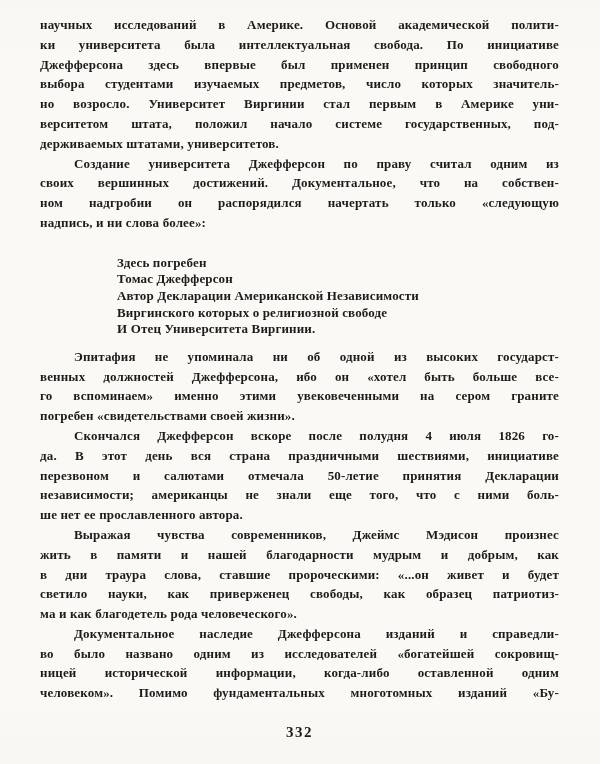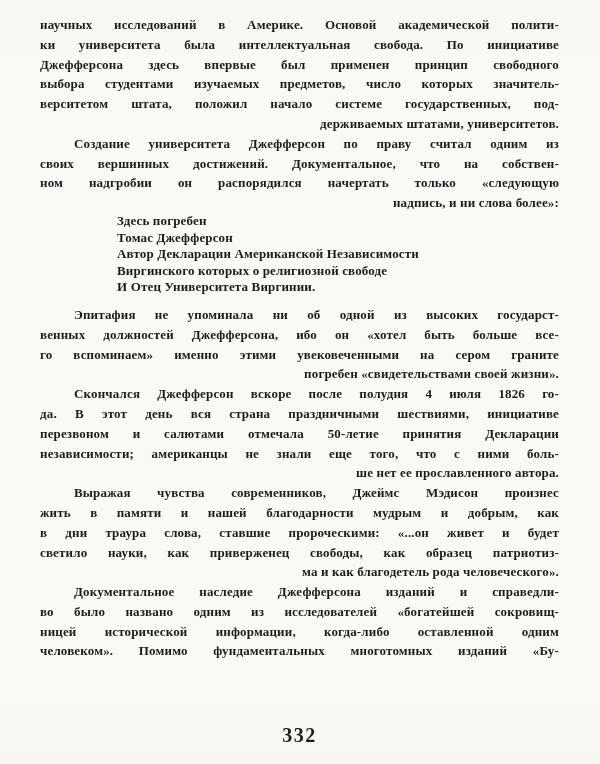--- a/index.html
+++ b/index.html
@@ -26,60 +26,61 @@
     width: 519px;
     color: #1d1c1a;
     font-size: 13px;
     font-weight: 700;
     letter-spacing: 0.15px;
   }
   .para .line {
     line-height: 19.8px;
     height: 19.8px;
     overflow: hidden;
-    text-align: right;
+    text-align: left;
   }
   .para .line.just {
     text-align: justify;
     text-align-last: justify;
   }
   .para .line.indent {
     text-indent: 34px;
   }
   .epitaph {
-    margin: 0 0 9px 77px;
+    margin: 22px 0 9px 77px;
   }
   .epitaph .line {
     line-height: 16.6px;
     height: 16.6px;
     overflow: hidden;
     white-space: nowrap;
   }
   .page-number {
     position: absolute;
     top: 724px;
     left: 40px;
     width: 519px;
     text-align: center;
     color: #1d1c1a;
-    font-size: 20px;
+    font-size: 15px;
     font-weight: 700;
     letter-spacing: 1.5px;
   }
 </style>
 </head>
 <body>
 
 <div class="scan-page">
   <div class="text-block">
       <div class="para">
         <div class="line just">научных исследований в Америке. Основой академической полити-</div>
         <div class="line just">ки университета была интеллектуальная свобода. По инициативе</div>
         <div class="line just">Джефферсона здесь впервые был применен принцип свободного</div>
         <div class="line just">выбора студентами изучаемых предметов, число которых значитель-</div>
+        <div class="line just">но возросло. Университет Виргинии стал первым в Америке уни-</div>
         <div class="line just">верситетом штата, положил начало системе государственных, под-</div>
         <div class="line">держиваемых штатами, университетов.</div>
       </div>
       <div class="para">
         <div class="line just indent">Создание университета Джефферсон по праву считал одним из</div>
         <div class="line just">своих вершинных достижений. Документальное, что на собствен-</div>
         <div class="line just">ном надгробии он распорядился начертать только «следующую</div>
         <div class="line">надпись, и ни слова более»:</div>
       </div>
       <div class="epitaph">

